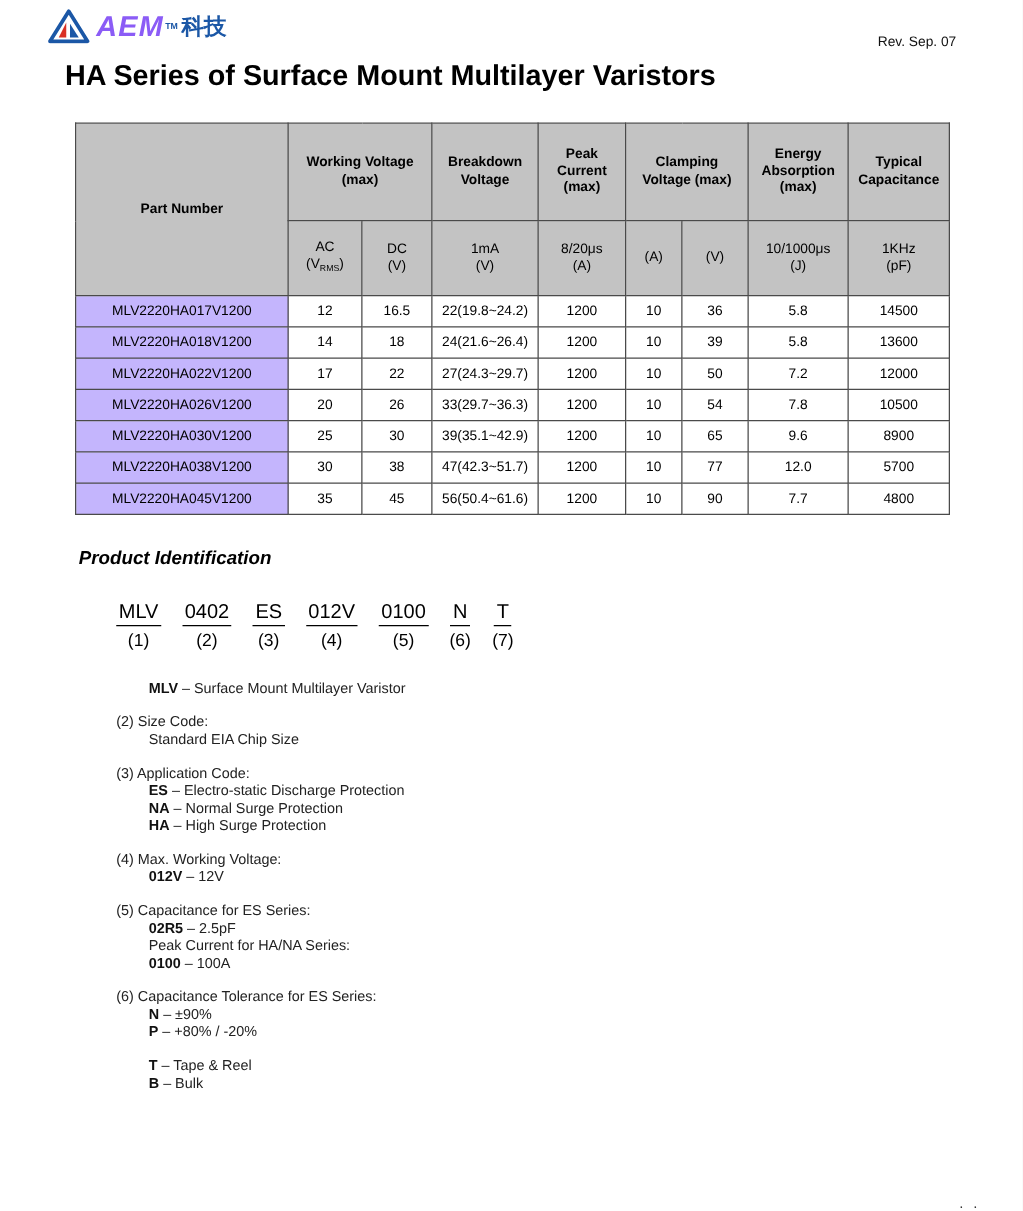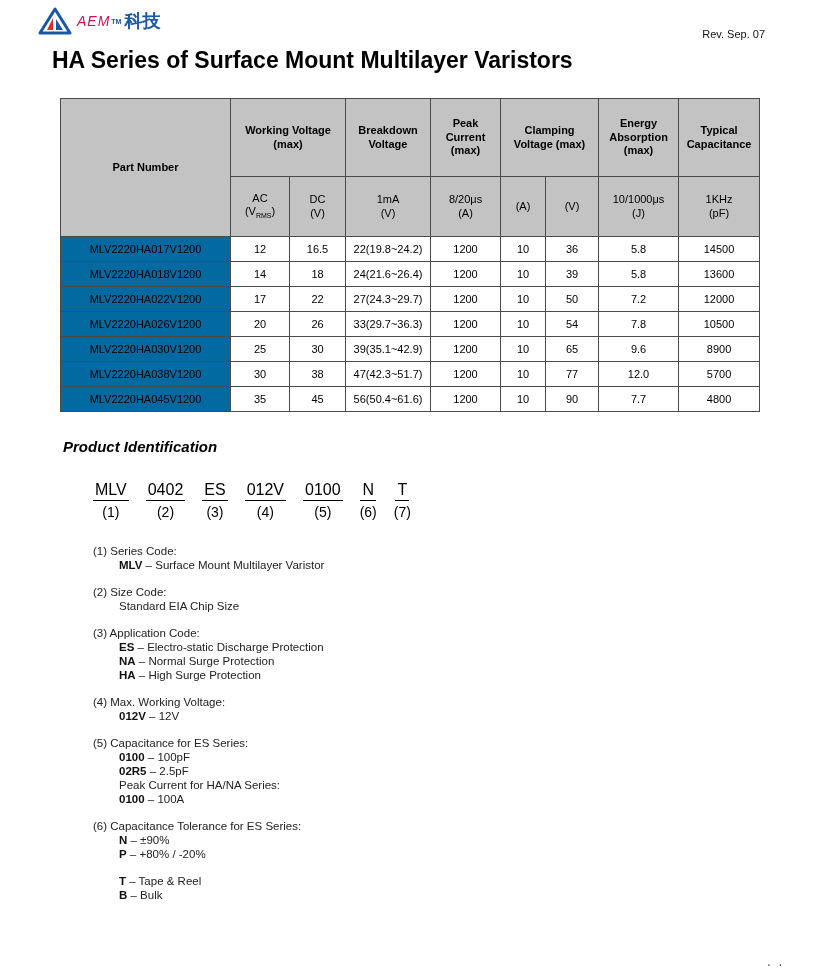--- a/index.html
+++ b/index.html
@@ -11,21 +11,21 @@
     background: #ffffff;
     font-family: "Liberation Sans", sans-serif;
     color: #000;
     overflow: hidden;
     outline: 1px solid #ececec;
   }
 
   
   .logo { position: absolute; top: 7px; left: 38px; display: flex; align-items: center; }
   .logo svg { display: block; margin-right: 5px; }
-  .logo-aem { color: #be185d; font-weight: normal; font-style: italic; font-size: 14px; letter-spacing: 1px; }
+  .logo-aem { color: #8b5cf6; font-weight: bold; font-style: italic; font-size: 23px; letter-spacing: 1px; }
   .logo-tm { color: #1b57a6; font-size: 7px; font-weight: bold; vertical-align: super; margin-left: 1px; }
   .logo-cn { color: #1b57a6; font-weight: bold; font-size: 18px; margin-left: 3px; }
 
   .rev { position: absolute; top: 28px; right: 53px; font-size: 11px; color: #111; }
 
   .page-title {
     position: absolute; top: 47px; left: 52px;
     font-size: 23px; font-weight: bold; margin: 0; color: #000;
   }
 
@@ -34,21 +34,21 @@
   table.spec {
     border-collapse: collapse; table-layout: fixed; width: 699px;
     font-size: 11px;
   }
   table.spec th, table.spec td { border: 1px solid #4a4a4a; text-align: center; vertical-align: middle; }
   table.spec thead th { background: #c3c3c3; font-weight: bold; padding: 2px 4px; line-height: 1.25; }
   table.spec tr.band-1 th { height: 78px; }
   table.spec tr.band-2 th { height: 60px; font-weight: normal; }
   table.spec tbody tr { height: 25px; }
   table.spec td { background: #ffffff; padding: 1px 2px; }
-  table.spec td.part-cell { background: #0369a1; }
+  table.spec td.part-cell { background: #c4b5fd; }
   table.spec sub { font-size: 7px; }
 
   
   .product-section { position: absolute; top: 438px; left: 63px; width: 660px; }
   .pi-heading { font-size: 15px; font-weight: bold; font-style: italic; margin: 0; color: #000; }
 
   .code-line { display: flex; gap: 17px; margin: 26px 0 0 30px; }
   .code-part { display: flex; flex-direction: column; align-items: center; }
   .code-part .code {
     font-size: 16px; border-bottom: 1px solid #000; padding: 0 2px 1px 2px; line-height: 1.15;
@@ -247,21 +247,20 @@
       </div>
       <div class="code-part">
         <span class="code">T</span>
         <span class="num">(7)</span>
       </div>
     </div>
 
     <div class="legend">
 
       <div class="legend-block">
-        <div class="legend-title">(1) Series Code:</div>
         <div class="legend-entries">
           <div class="legend-entry"><b>MLV</b><span> – Surface Mount Multilayer Varistor</span></div>
         </div>
       </div>
 
       <div class="legend-block">
         <div class="legend-title">(2) Size Code:</div>
         <div class="legend-entries">
           <div class="legend-entry"><b></b><span>Standard EIA Chip Size</span></div>
         </div>
@@ -279,21 +278,20 @@
       <div class="legend-block">
         <div class="legend-title">(4) Max. Working Voltage:</div>
         <div class="legend-entries">
           <div class="legend-entry"><b>012V</b><span> – 12V</span></div>
         </div>
       </div>
 
       <div class="legend-block">
         <div class="legend-title">(5) Capacitance for ES Series:</div>
         <div class="legend-entries">
-          <div class="legend-entry"><b>0100</b><span> – 100pF</span></div>
           <div class="legend-entry"><b>02R5</b><span> – 2.5pF</span></div>
           <div class="legend-entry"><b></b><span>Peak Current for HA/NA Series:</span></div>
           <div class="legend-entry"><b>0100</b><span> – 100A</span></div>
         </div>
       </div>
 
       <div class="legend-block">
         <div class="legend-title">(6) Capacitance Tolerance for ES Series:</div>
         <div class="legend-entries">
           <div class="legend-entry"><b>N</b><span> – ±90%</span></div>

